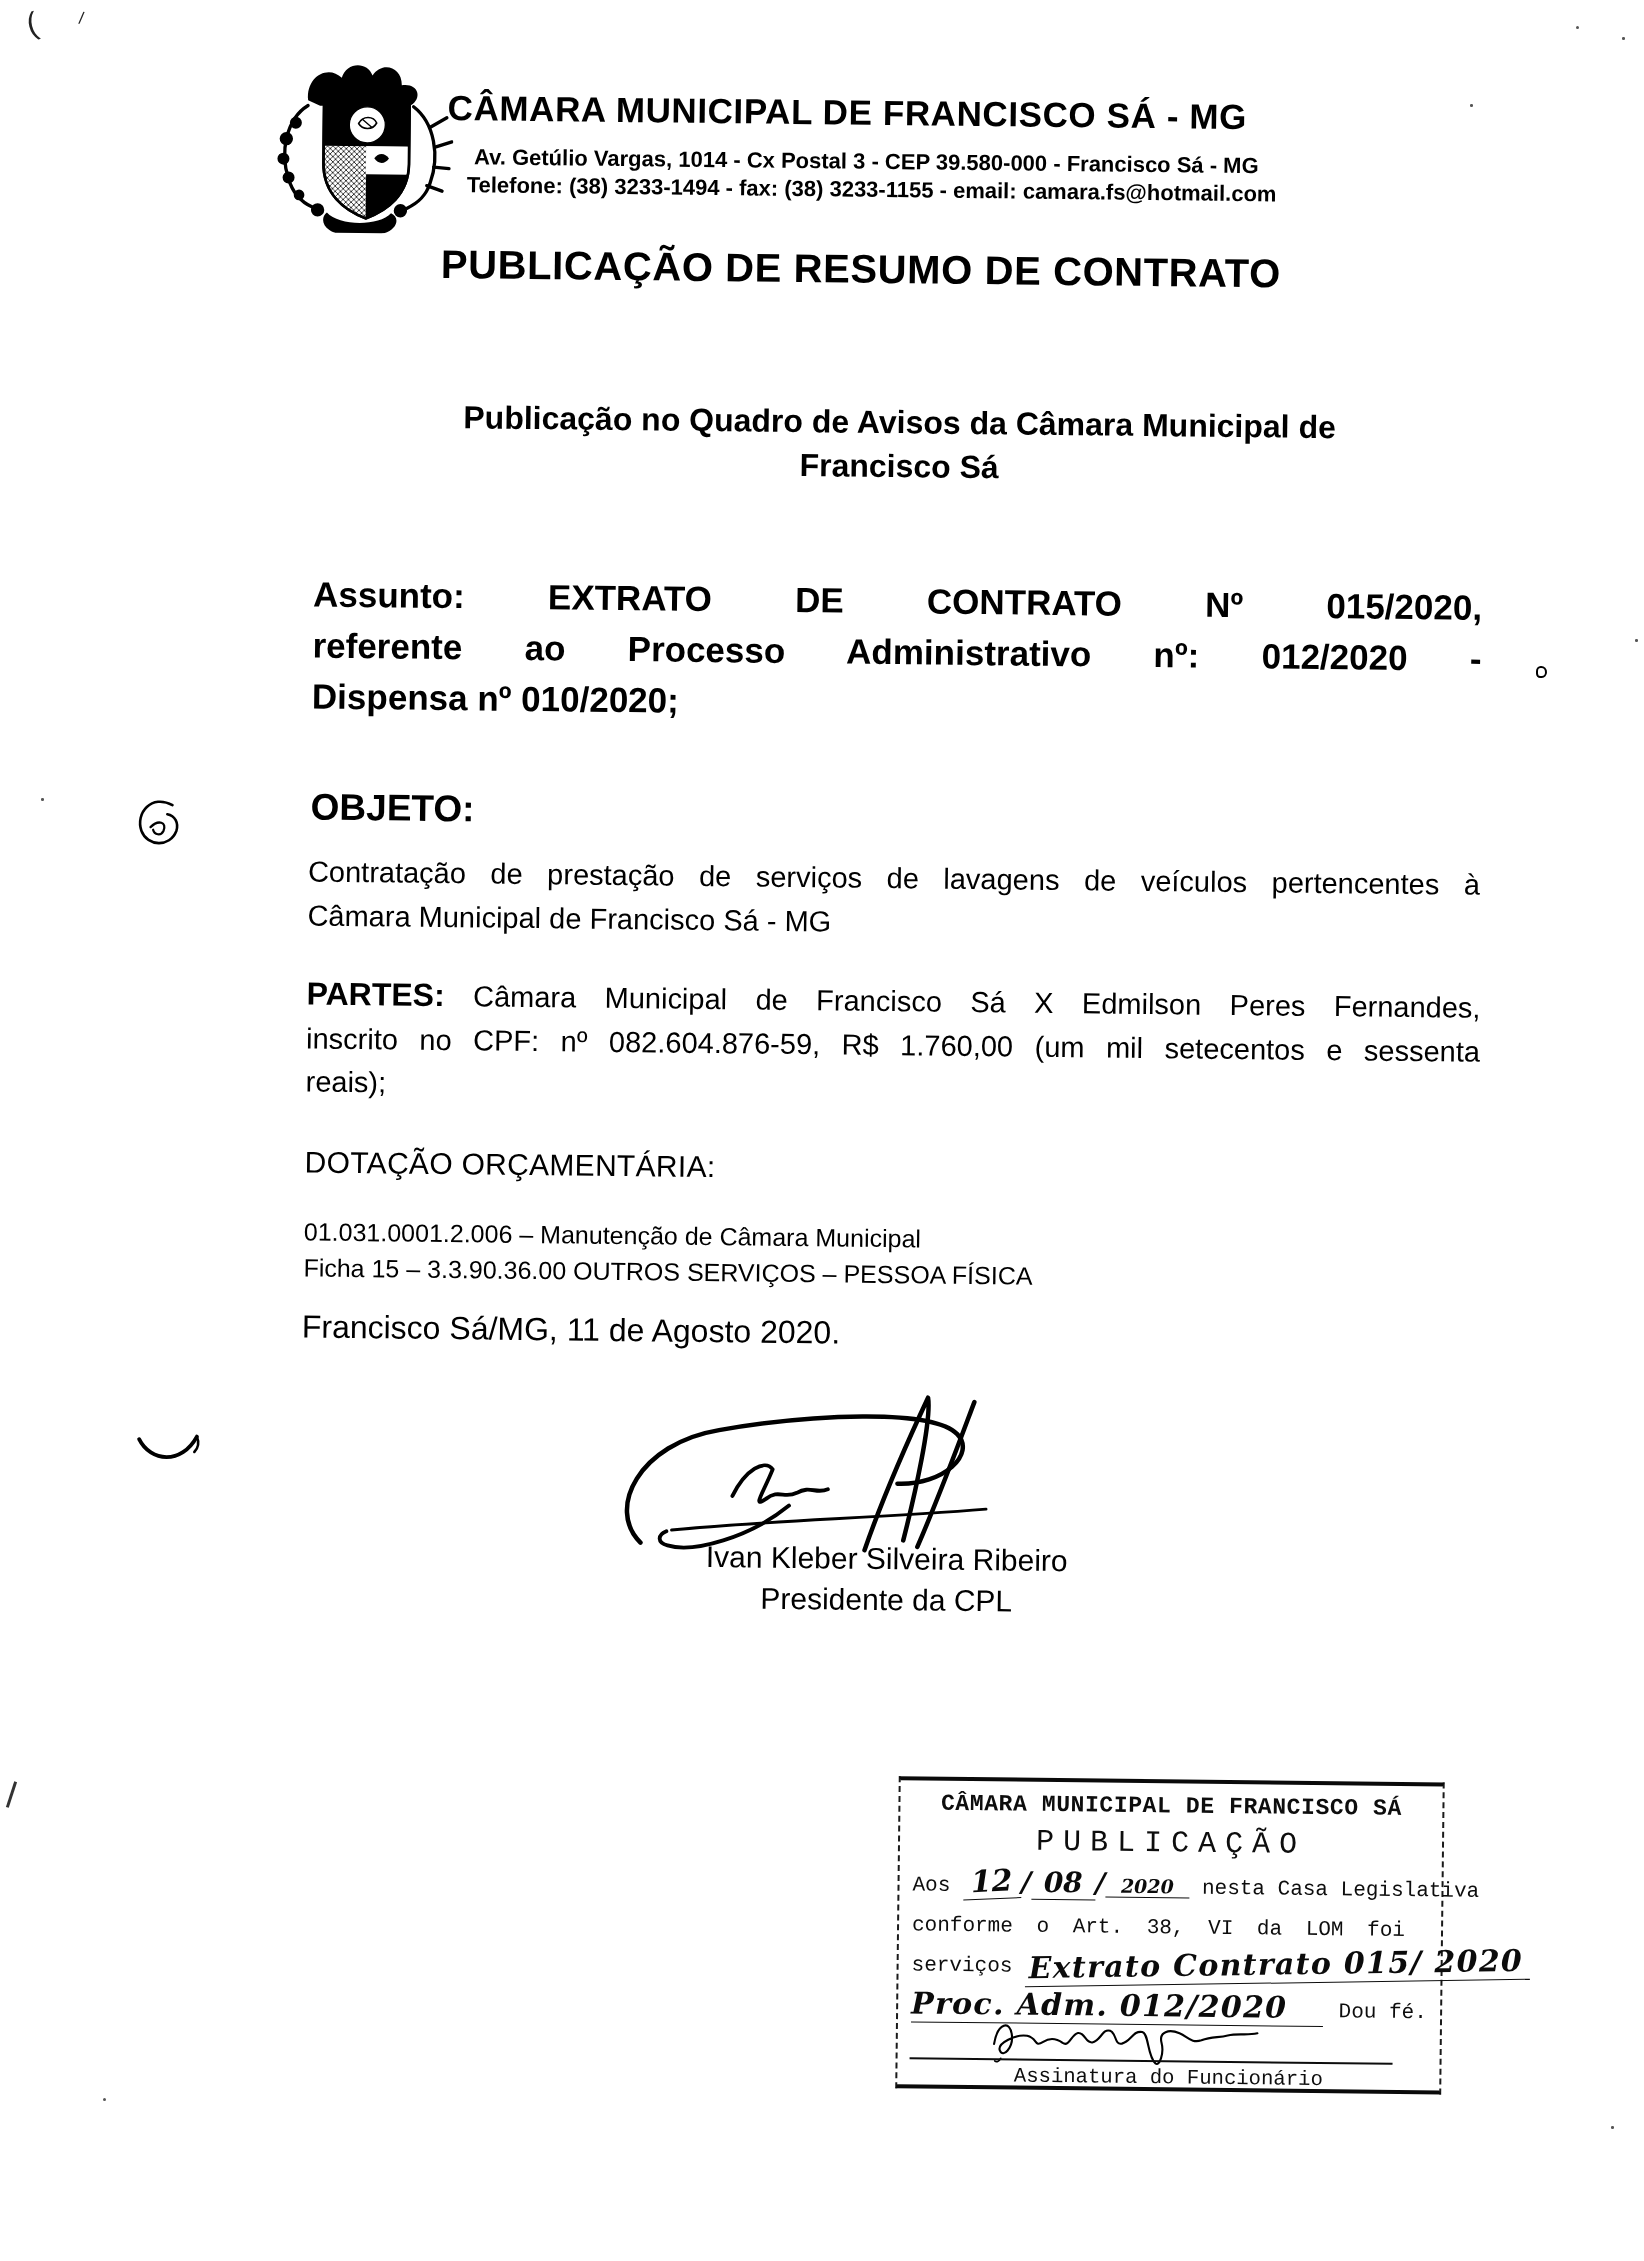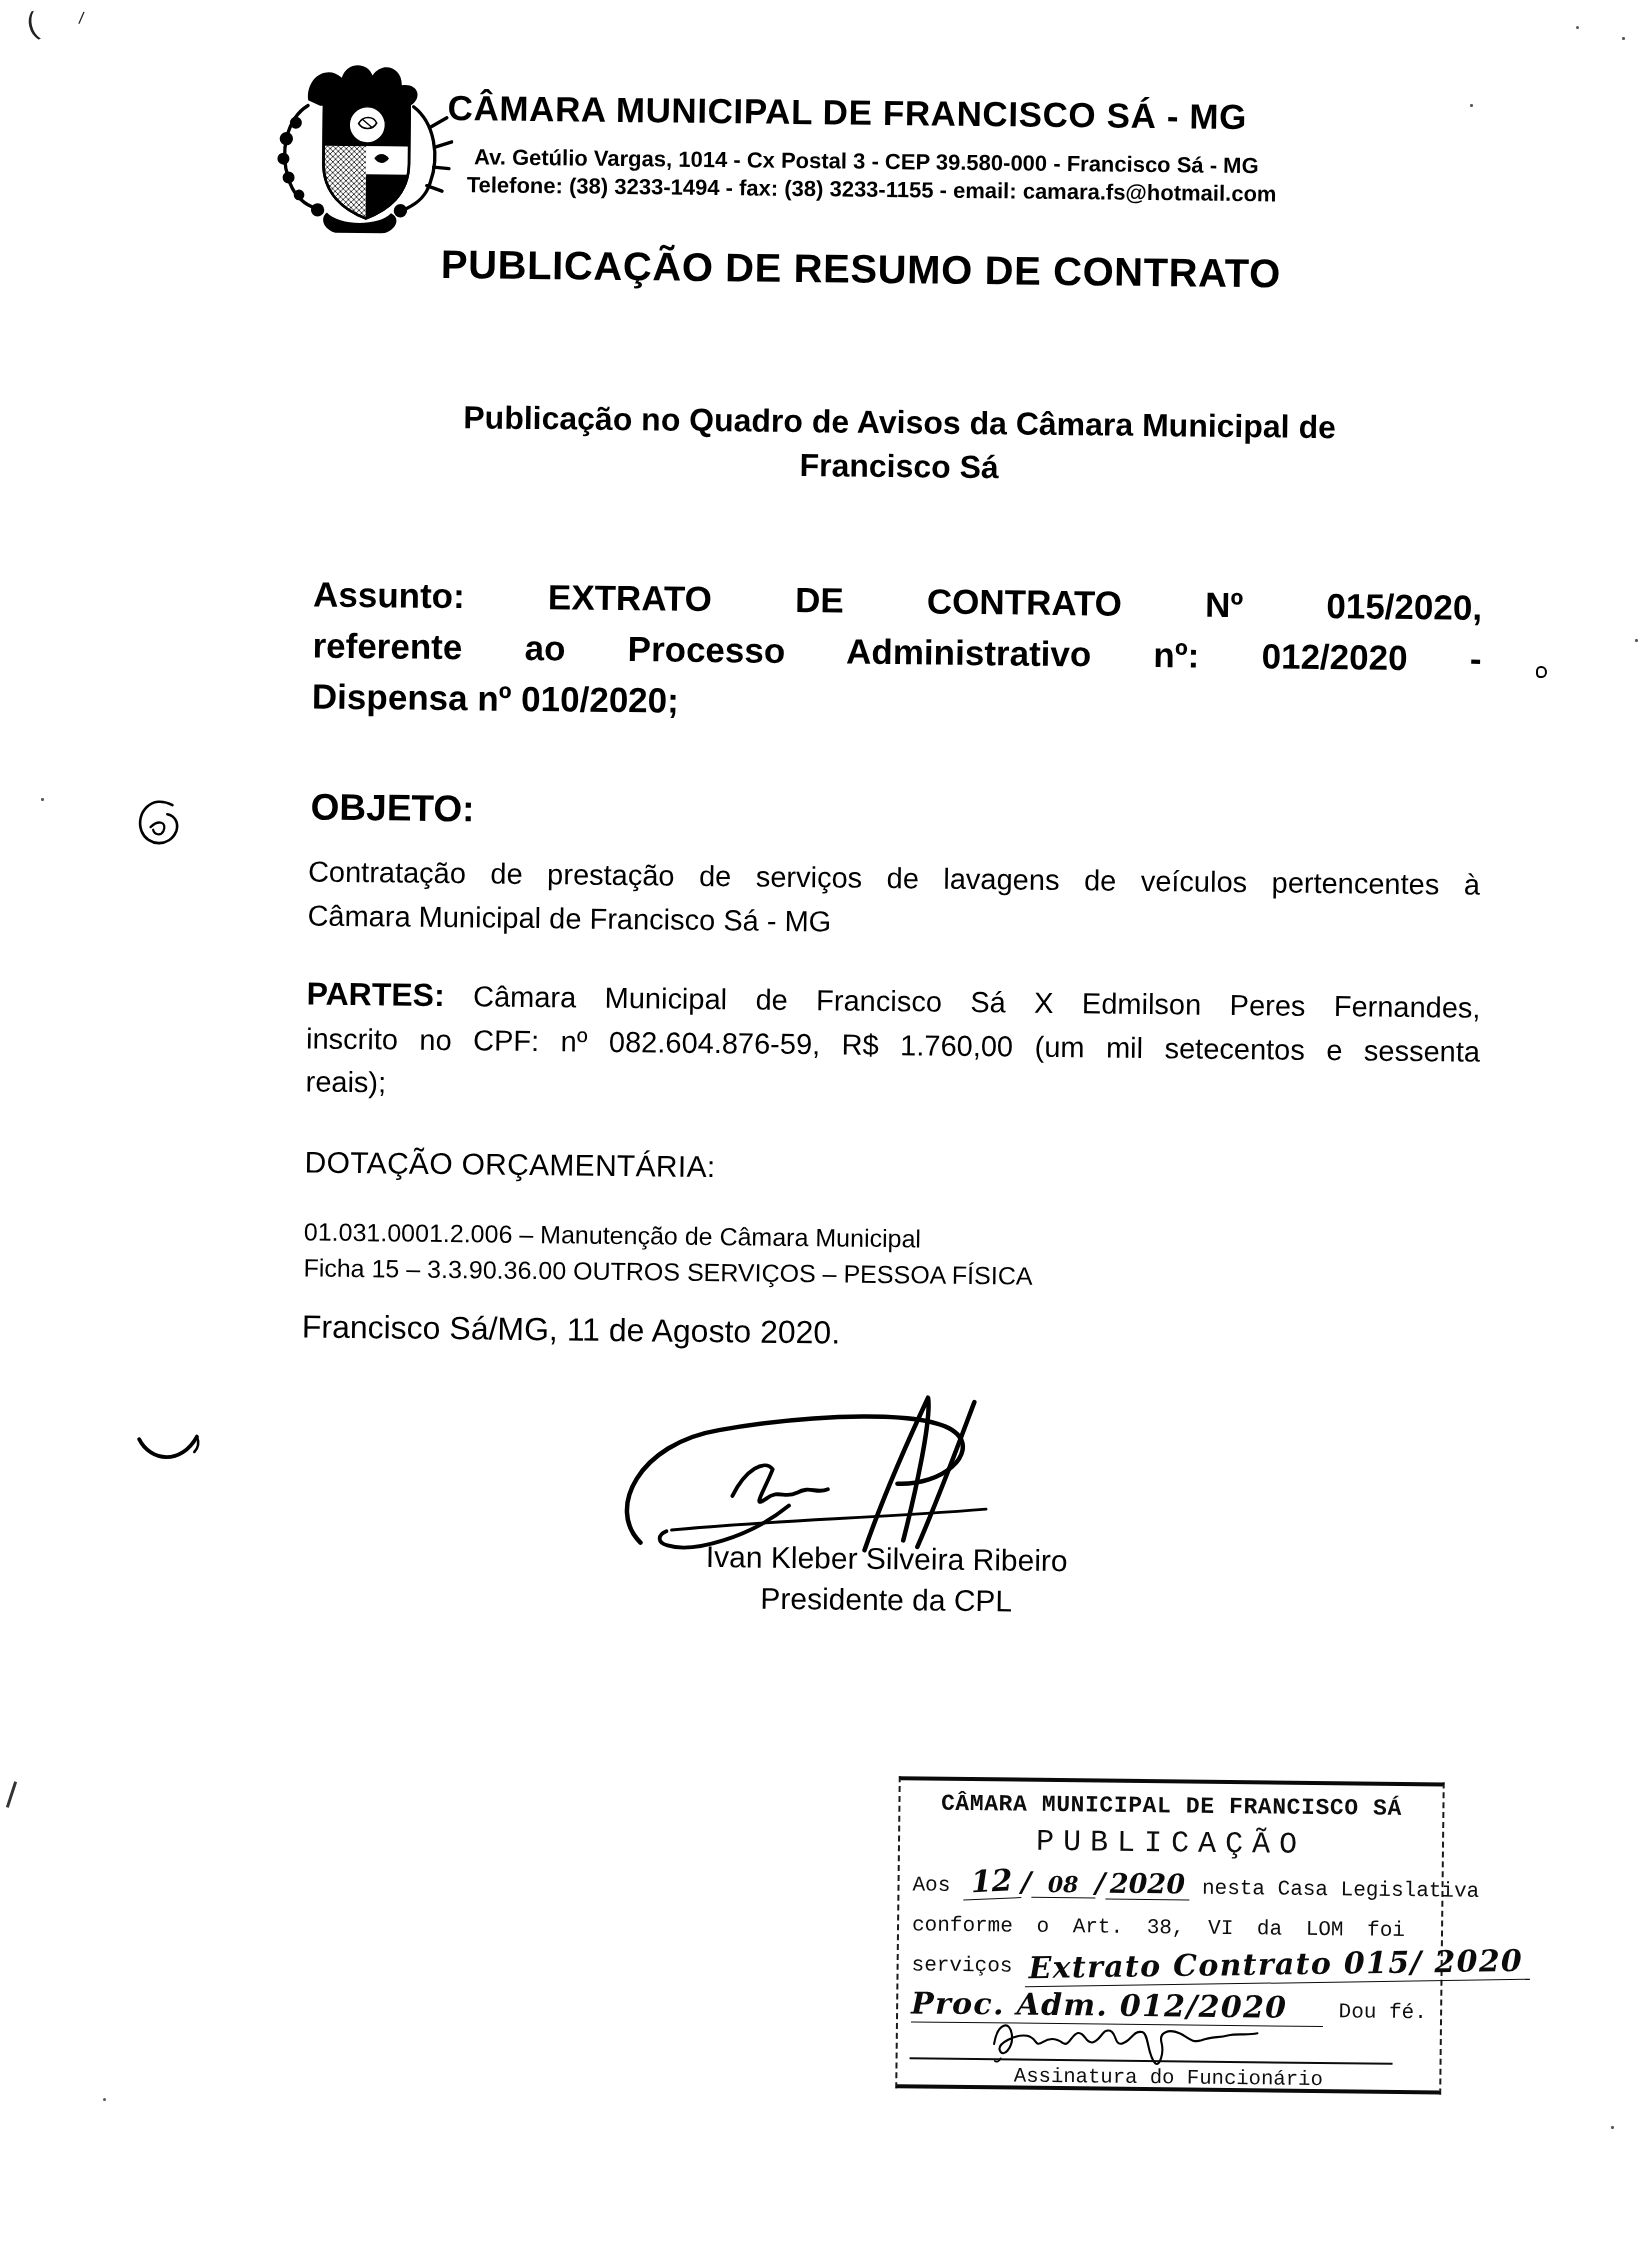--- a/index.html
+++ b/index.html
@@ -48,22 +48,22 @@
   .st-line1 { top:82px; left:13px; width:515px; font-size:21px; white-space:nowrap; }
   .st-line2 { top:133px; left:13px; font-size:21px; word-spacing:11px; white-space:nowrap; }
   .st-line3 { top:162px; left:13px; width:515px; font-size:21px; white-space:nowrap; }
   .st-line4 { top:205px; left:13px; width:519px; font-size:21px; display:flex; align-items:flex-end; }
   .st-sigline { top:277px; left:11.6px; width:483px; border-bottom:2.6px solid #0d0d0d; }
   .st-caption { top:283px; left:0; width:100%; text-align:center; font-size:20.6px; white-space:nowrap; }
 
   .hand { font-family:"DejaVu Serif", serif; font-style:italic; font-weight:bold; color:#0b0b0b; }
   .blank { display:inline-block; border-bottom:1.9px solid #0d0d0d; text-align:center; }
   .h-day   { width:58px;  font-size:30px; transform:rotate(-3deg); }
-  .h-month { width:64px; font-size:22px; }
-  .h-year  { width:84px; font-size:27px; }
+  .h-month { width:64px; font-size:28px; }
+  .h-year  { width:84px; font-size:19px; }
   .h-slash { font-size:28px; }
   .h-big   { font-size:30px; letter-spacing:1.3px; }
   .st-l3-val { border-bottom:1.9px solid #0d0d0d; padding:0 6.4px 1.3px 3.9px; transform:rotate(-1.5deg); display:inline-block; }
   .st-l4-val { border-bottom:1.9px solid #0d0d0d; flex:0 0 412px; padding-bottom:1.3px; }
   .st-doufe  { margin-left:15.5px; padding-bottom:3.9px; }
 
   
   .artifact { color:#222; position:absolute; }
   .dot { position:absolute; background:#555; border-radius:50%; }
   svg .ink { fill:none; stroke:#000; stroke-linecap:round; stroke-linejoin:round; }

